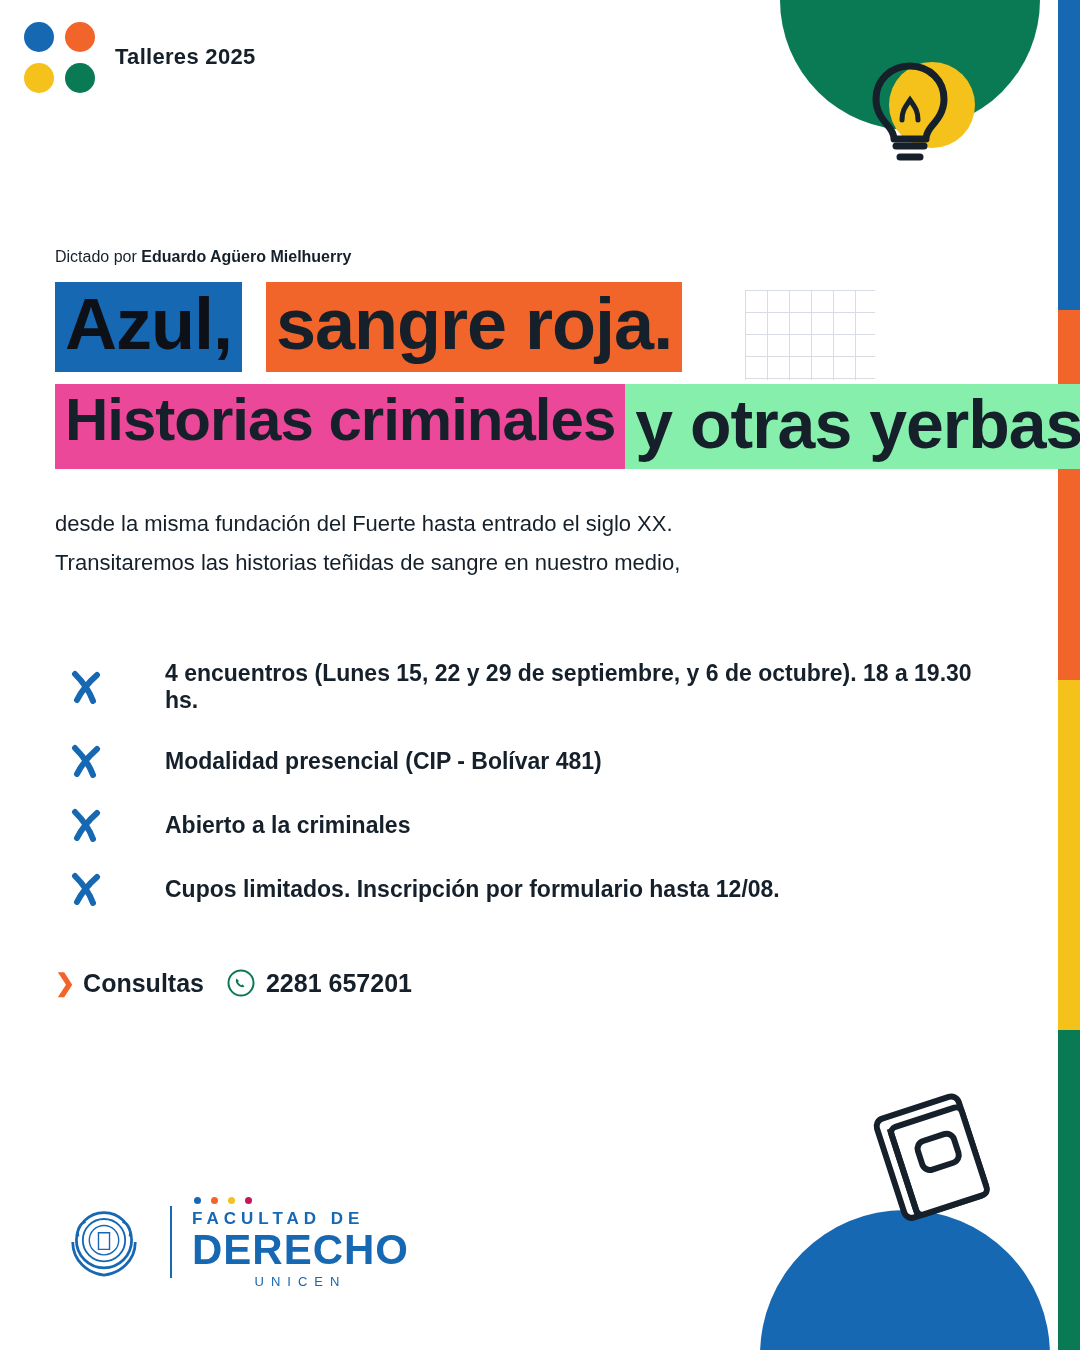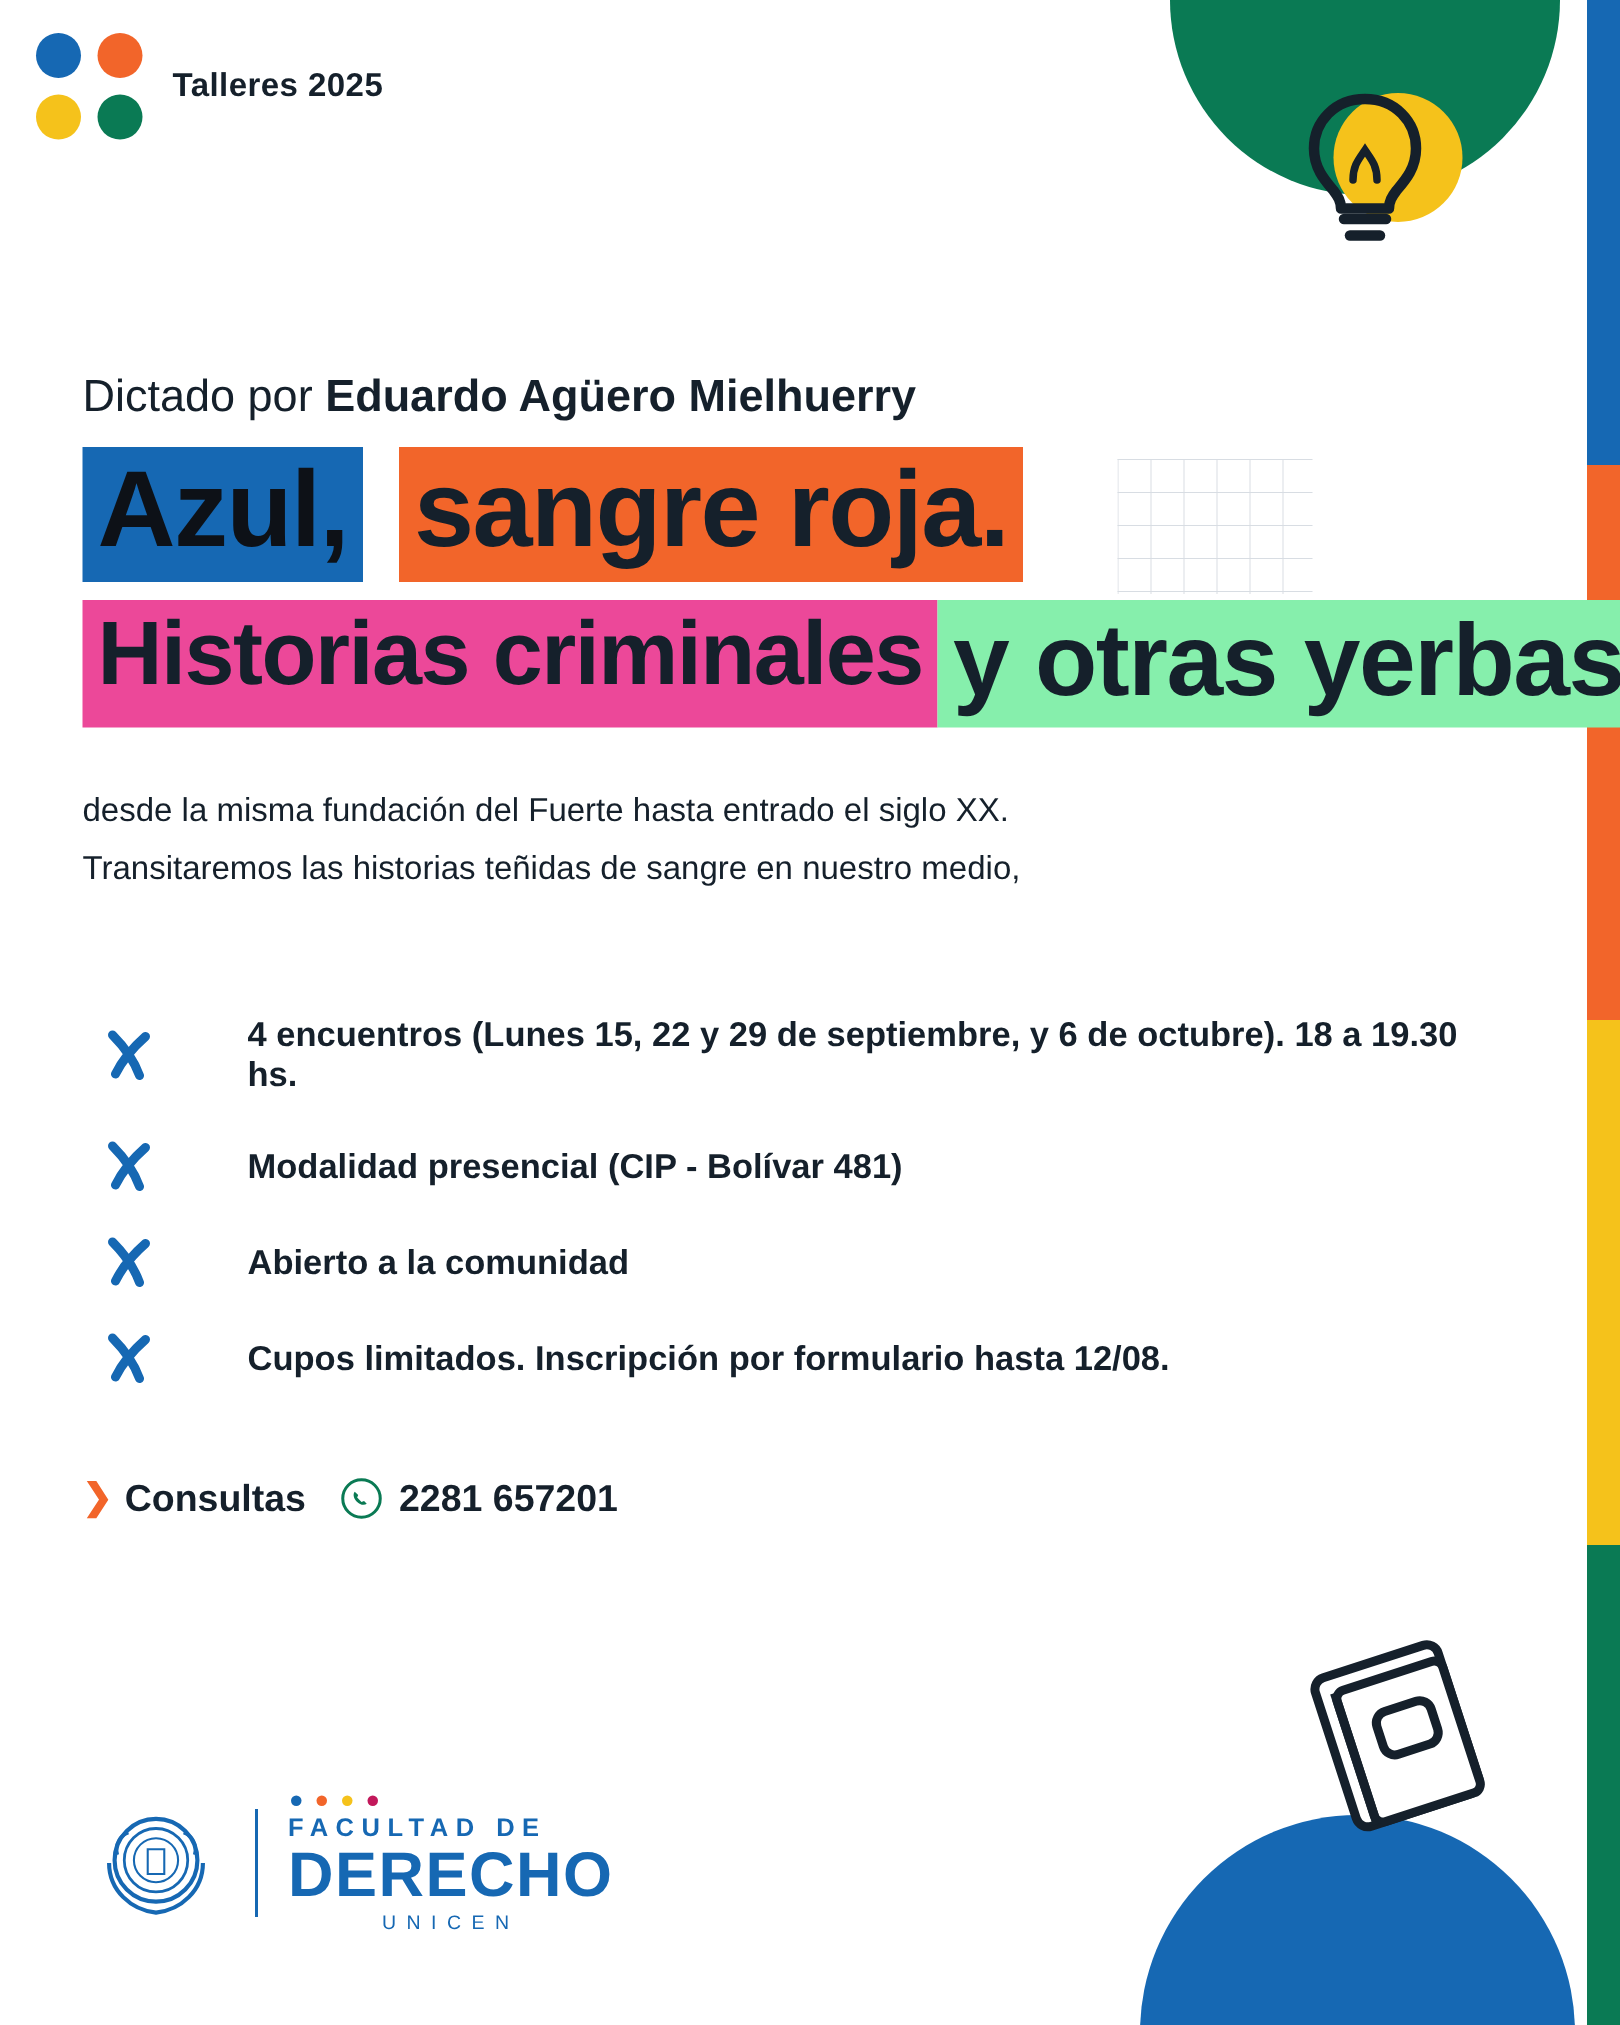--- a/index.html
+++ b/index.html
@@ -46,21 +46,21 @@
   .brand-title{
     position:absolute;left:115px;top:44px;
     font-size:22px;font-weight:bold;letter-spacing:.3px;color:#15202b;
   }
 
   
   .bulb{position:absolute;top:58px;right:120px;width:100px;height:110px;}
 
   
   .content{position:absolute;left:55px;top:248px;width:940px;}
-  .dictado{font-size:30px;color:#15202b;margin-bottom:16px;}
+  .dictado{font-size:16px;color:#15202b;margin-bottom:16px;}
   .dictado b{font-weight:bold;}
 
   .title-wrap{position:relative;}
   .grid-deco{
     position:absolute;left:690px;top:8px;width:130px;height:90px;
     background-image:
       linear-gradient(to right,#d8dde3 1px,transparent 1px),
       linear-gradient(to bottom,#d8dde3 1px,transparent 1px);
     background-size:22px 22px;
     z-index:0;
@@ -171,21 +171,21 @@
           </svg>
       </span>
       <span class="txt">Modalidad presencial (CIP - Bolívar 481)</span>
     </div>
     <div class="bullet">
       <span class="mark">
         <svg width="34" height="34" viewBox="0 0 34 34">
             <path d="M6 4 C14 12 20 20 24 31 M28 5 C20 12 13 20 8 30" fill="none" stroke="#1668b3" stroke-width="6" stroke-linecap="round"></path>
           </svg>
       </span>
-      <span class="txt">Abierto a la comunidad</span>
+      <span class="txt">Abierto a la criminales</span>
     </div>
     <div class="bullet">
       <span class="mark">
         <svg width="34" height="34" viewBox="0 0 34 34">
             <path d="M6 4 C14 12 20 20 24 31 M28 5 C20 12 13 20 8 30" fill="none" stroke="#1668b3" stroke-width="6" stroke-linecap="round"></path>
           </svg>
       </span>
       <span class="txt">Cupos limitados. Inscripción por formulario hasta 12/08.</span>
     </div>
   </div>

